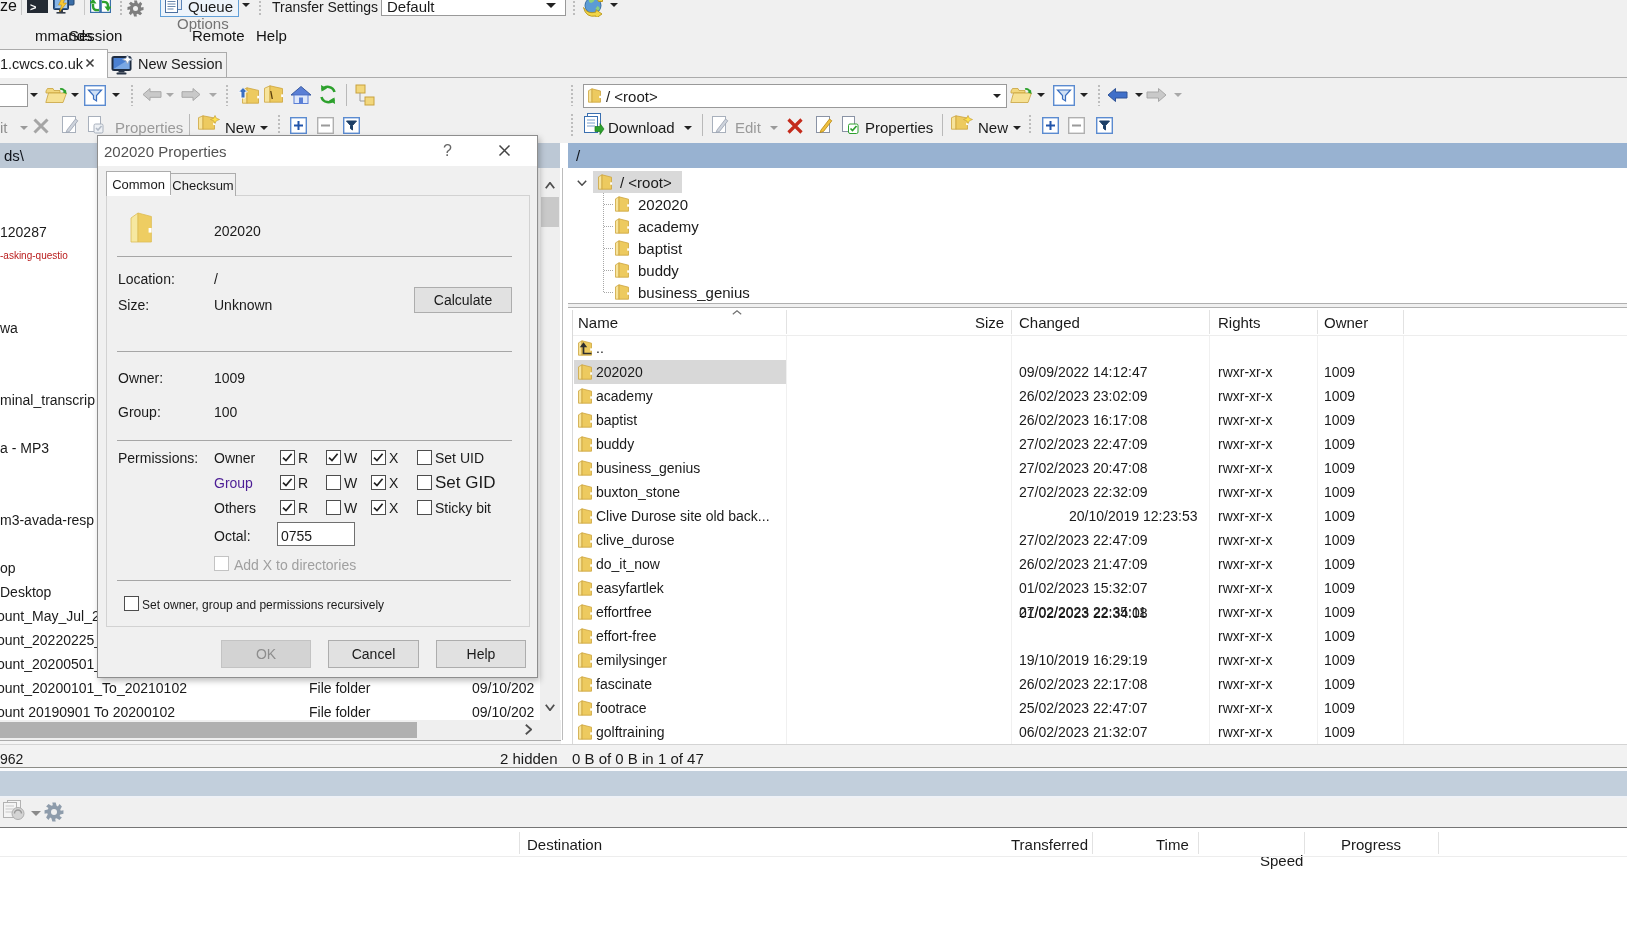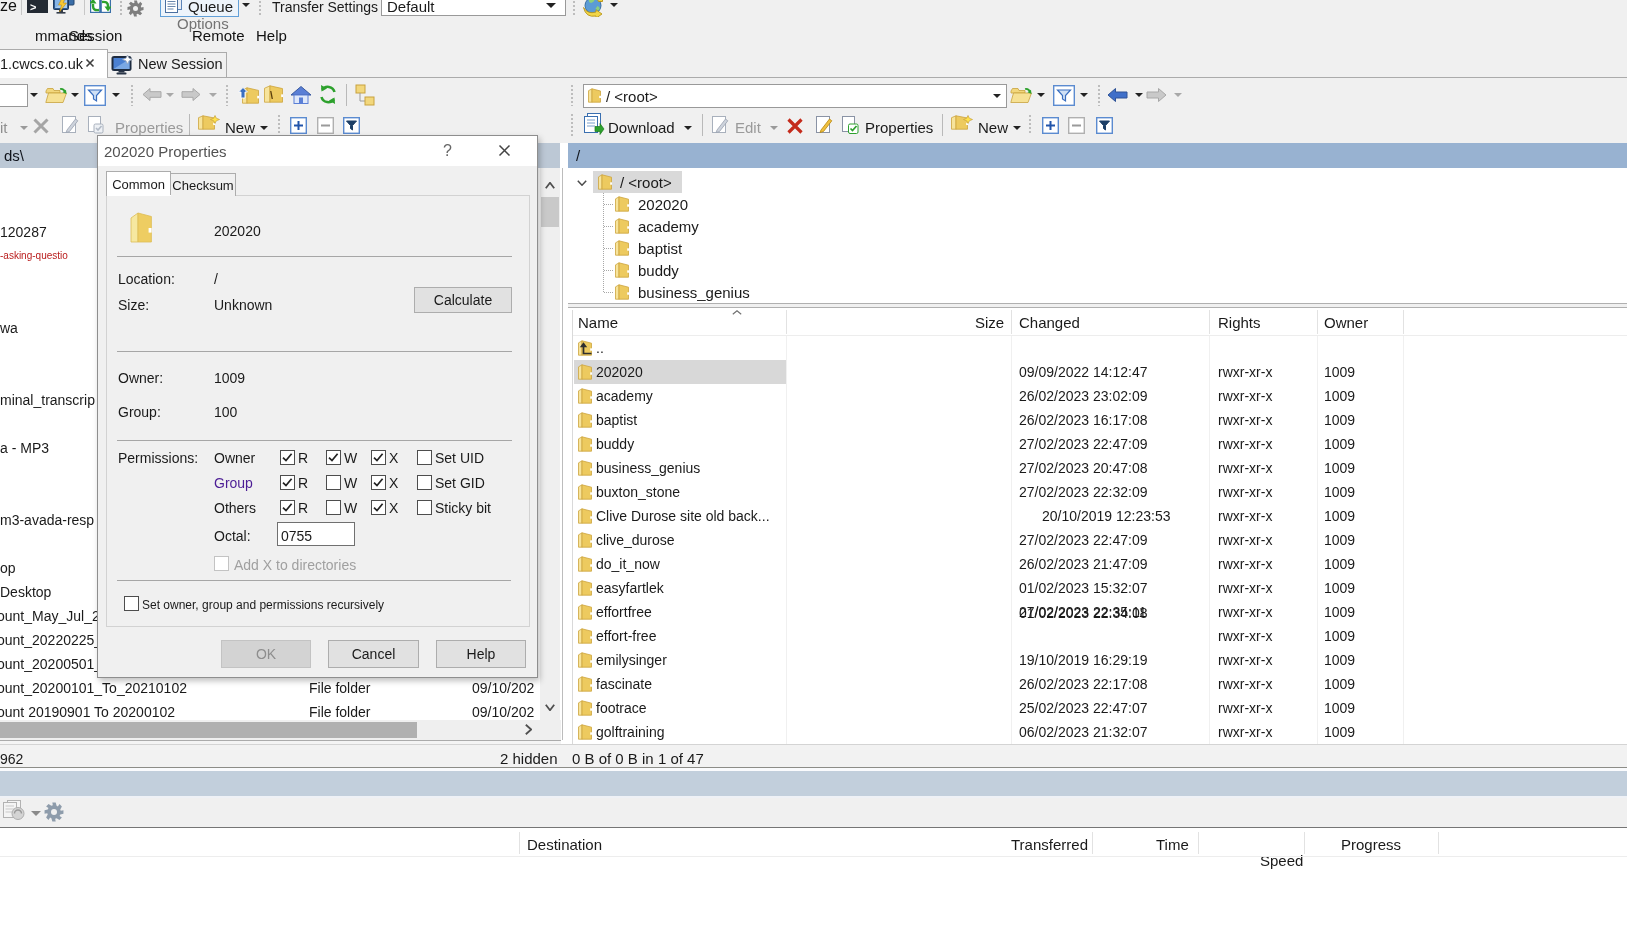--- a/index.html
+++ b/index.html
@@ -430,21 +430,21 @@
 <div class="a" style="left:596px;top:483px;font-size:14px;color:#1a1a1a;line-height:18px;white-space:nowrap;">buxton_stone</div>
 <div class="a" style="left:1019px;top:483px;font-size:14px;color:#1a1a1a;line-height:18px;white-space:nowrap;">27/02/2023 22:32:09</div>
 <div class="a" style="left:1218px;top:483px;font-size:14px;color:#1a1a1a;line-height:18px;white-space:nowrap;">rwxr-xr-x</div>
 <div class="a" style="left:1324px;top:483px;font-size:14px;color:#1a1a1a;line-height:18px;white-space:nowrap;">1009</div>
 <svg class="a" style="left:578px;top:508px" width="14" height="16" viewBox="0 0 14 16">
       <polygon points="0.5,2.88 4,0.8 4,15.2 0.5,15.2" fill="#f7e49c" stroke="#cda43e" stroke-width="0.8"></polygon>
       <polygon points="4,0.8 13.5,3.2 13.5,15.2 4,15.2" fill="#edca5f" stroke="#cda43e" stroke-width="0.8"></polygon>
       <rect x="12.2" y="8.32" width="1.8" height="2.4" fill="#fff"></rect>
     </svg>
 <div class="a" style="left:596px;top:507px;font-size:14px;color:#1a1a1a;line-height:18px;white-space:nowrap;">Clive Durose site old back...</div>
-<div class="a" style="left:1042px;top:507px;font-size:14px;color:#1a1a1a;line-height:18px;white-space:nowrap;">20/10/2019 12:23:53</div>
+<div class="a" style="left:1069px;top:507px;font-size:14px;color:#1a1a1a;line-height:18px;white-space:nowrap;">20/10/2019 12:23:53</div>
 <div class="a" style="left:1218px;top:507px;font-size:14px;color:#1a1a1a;line-height:18px;white-space:nowrap;">rwxr-xr-x</div>
 <div class="a" style="left:1324px;top:507px;font-size:14px;color:#1a1a1a;line-height:18px;white-space:nowrap;">1009</div>
 <svg class="a" style="left:578px;top:532px" width="14" height="16" viewBox="0 0 14 16">
       <polygon points="0.5,2.88 4,0.8 4,15.2 0.5,15.2" fill="#f7e49c" stroke="#cda43e" stroke-width="0.8"></polygon>
       <polygon points="4,0.8 13.5,3.2 13.5,15.2 4,15.2" fill="#edca5f" stroke="#cda43e" stroke-width="0.8"></polygon>
       <rect x="12.2" y="8.32" width="1.8" height="2.4" fill="#fff"></rect>
     </svg>
 <div class="a" style="left:596px;top:531px;font-size:14px;color:#1a1a1a;line-height:18px;white-space:nowrap;">clive_durose</div>
 <div class="a" style="left:1019px;top:531px;font-size:14px;color:#1a1a1a;line-height:18px;white-space:nowrap;">27/02/2023 22:47:09</div>
 <div class="a" style="left:1218px;top:531px;font-size:14px;color:#1a1a1a;line-height:18px;white-space:nowrap;">rwxr-xr-x</div>
@@ -618,21 +618,21 @@
     </svg>
 <div class="a" style="left:344px;top:474px;font-size:14px;color:#1a1a1a;line-height:18px;white-space:nowrap;">W</div>
 <svg class="a" style="left:371px;top:475px" width="15" height="15" viewBox="0 0 15 15">
       <rect x="0.5" y="0.5" width="14" height="14" fill="#fff" stroke="#4d4d4d"></rect>
       <path d="M3 7.6 L6 10.6 L11.6 3.8" stroke="#222" stroke-width="1.7" fill="none"></path>
     </svg>
 <div class="a" style="left:389px;top:474px;font-size:14px;color:#1a1a1a;line-height:18px;white-space:nowrap;">X</div>
 <svg class="a" style="left:417px;top:475px" width="15" height="15" viewBox="0 0 15 15">
       <rect x="0.5" y="0.5" width="14" height="14" fill="#fff" stroke="#4d4d4d"></rect>
     </svg>
-<div class="a" style="left:435px;top:474px;font-size:14px;color:#1a1a1a;line-height:18px;white-space:nowrap;">Set GID</div>
+<div class="a" style="left:435px;top:474px;font-size:17px;color:#1a1a1a;line-height:18px;white-space:nowrap;">Set GID</div>
 <div class="a" style="left:214px;top:499px;font-size:14px;color:#1a1a1a;line-height:18px;white-space:nowrap;">Others</div>
 <svg class="a" style="left:280px;top:500px" width="15" height="15" viewBox="0 0 15 15">
       <rect x="0.5" y="0.5" width="14" height="14" fill="#fff" stroke="#4d4d4d"></rect>
       <path d="M3 7.6 L6 10.6 L11.6 3.8" stroke="#222" stroke-width="1.7" fill="none"></path>
     </svg>
 <div class="a" style="left:298px;top:499px;font-size:14px;color:#1a1a1a;line-height:18px;white-space:nowrap;">R</div>
 <svg class="a" style="left:326px;top:500px" width="15" height="15" viewBox="0 0 15 15">
       <rect x="0.5" y="0.5" width="14" height="14" fill="#fff" stroke="#4d4d4d"></rect>
     </svg>
 <div class="a" style="left:344px;top:499px;font-size:14px;color:#1a1a1a;line-height:18px;white-space:nowrap;">W</div>

